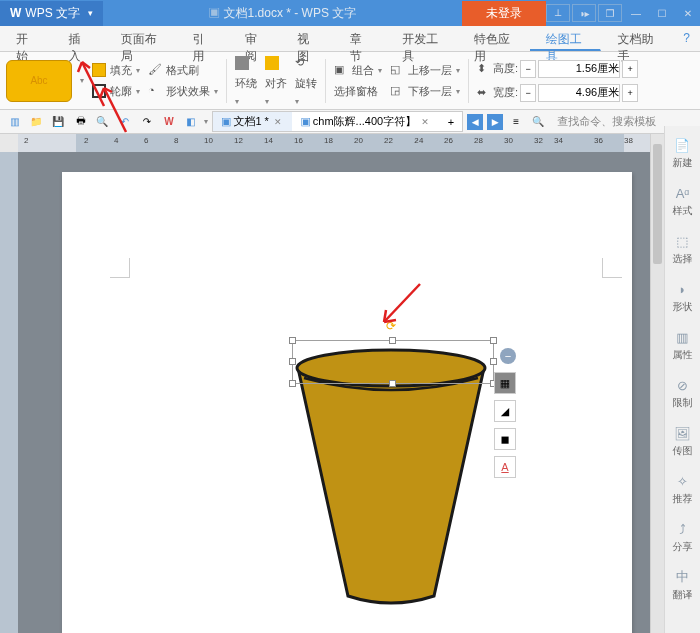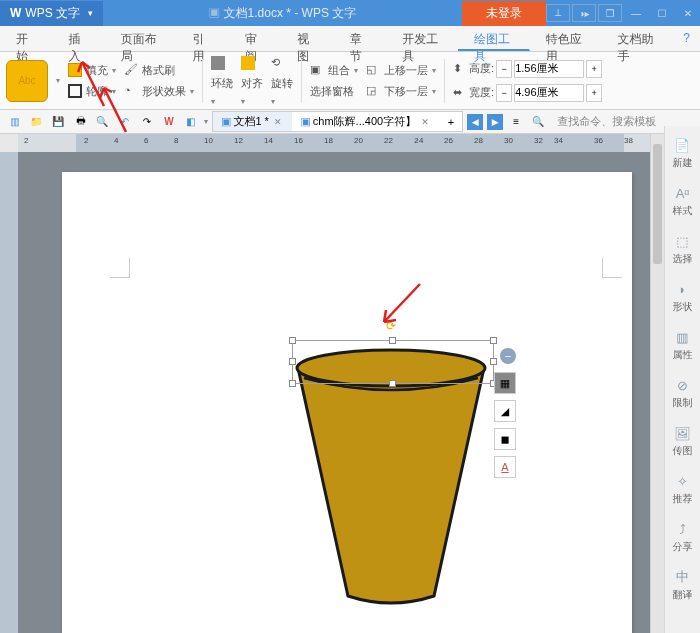--- a/index.html
+++ b/index.html
@@ -15,26 +15,26 @@
 .titlebar .win-icon.boxed { border-color: #7aa8d6; }
 
 .tabbar { height: 26px; background: #f5f5f5; display: flex; align-items: stretch; font-size: 12px; border-bottom: 1px solid #d0d0d0; }
 .tab { padding: 5px 16px; color: #555; border-right: 1px solid transparent; }
 .tab.active { color: #4a90d9; border-bottom: 2px solid #4a90d9; }
 .tab-help { margin-left: auto; padding: 5px 10px; color: #4a90d9; }
 
 .ribbon { height: 58px; background: #fafafa; border-bottom: 1px solid #d0d0d0; display: flex; align-items: center; padding: 4px 6px; gap: 8px; font-size: 11px; color: #555; }
 .ribbon-group { display: flex; flex-direction: column; gap: 6px; }
 .ribbon-row { display: flex; align-items: center; gap: 4px; }
-.shape-preview { width: 42px; height: 42px; background: #f4b800; border: 1px solid #c89000; border-radius: 6px; display: flex; align-items: center; justify-content: center; color: #d89000; font-size: 10px; }
+.shape-preview { width: 66px; height: 42px; background: #f4b800; border: 1px solid #c89000; border-radius: 6px; display: flex; align-items: center; justify-content: center; color: #d89000; font-size: 10px; }
 .rb-icon { width: 14px; height: 14px; display: inline-block; }
 .dd-arrow { font-size: 8px; color: #888; }
 .rb-sep { width: 1px; height: 44px; background: #ddd; }
 .dim-input { display: flex; align-items: center; gap: 2px; }
-.dim-input input { width: 70px; height: 18px; border: 1px solid #ccc; text-align: left; font-size: 11px; }
+.dim-input input { width: 82px; height: 18px; border: 1px solid #ccc; text-align: right; font-size: 11px; }
 .dim-input button { width: 16px; height: 18px; border: 1px solid #ccc; background: #fff; font-size: 9px; }
 
 .qat { height: 24px; background: #f5f5f5; border-bottom: 1px solid #d0d0d0; display: flex; align-items: center; padding: 0 6px; gap: 4px; font-size: 11px; }
 .qat-icon { width: 18px; height: 18px; display: flex; align-items: center; justify-content: center; font-size: 10px; }
 .qat-tabs { display: flex; background: #fff; border: 1px solid #ccc; font-size: 11px; }
 .qat-tab { padding: 2px 8px; display: flex; align-items: center; gap: 2px; }
 .qat-tab.active { background: #e8f0fa; }
 .qat-close { font-size: 9px; color: #888; padding: 0 3px; }
 .qat-search { margin-left: 6px; color: #888; font-size: 11px; }
 .nav-btn { width: 16px; height: 16px; background: #4a90d9; color: #fff; display: flex; align-items: center; justify-content: center; font-size: 9px; }
@@ -94,22 +94,22 @@
 
 <div class="tabbar">
   <div class="tab">开始</div>
   <div class="tab">插入</div>
   <div class="tab">页面布局</div>
   <div class="tab">引用</div>
   <div class="tab">审阅</div>
   <div class="tab">视图</div>
   <div class="tab">章节</div>
   <div class="tab">开发工具</div>
+  <div class="tab">特色应用</div>
   <div class="tab active">绘图工具</div>
-  <div class="tab">特色应用</div>
   <div class="tab">文档助手</div>
   <div class="tab-help">?</div>
 </div>
 
 <div class="ribbon">
   <div class="shape-preview">Abc</div>
   <span class="dd-arrow">▾</span>
   <div class="ribbon-group">
     <div class="ribbon-row">
       <span class="rb-icon" style="background:linear-gradient(#f4b800,#f4b800);border:1px solid #c89000;"></span>

